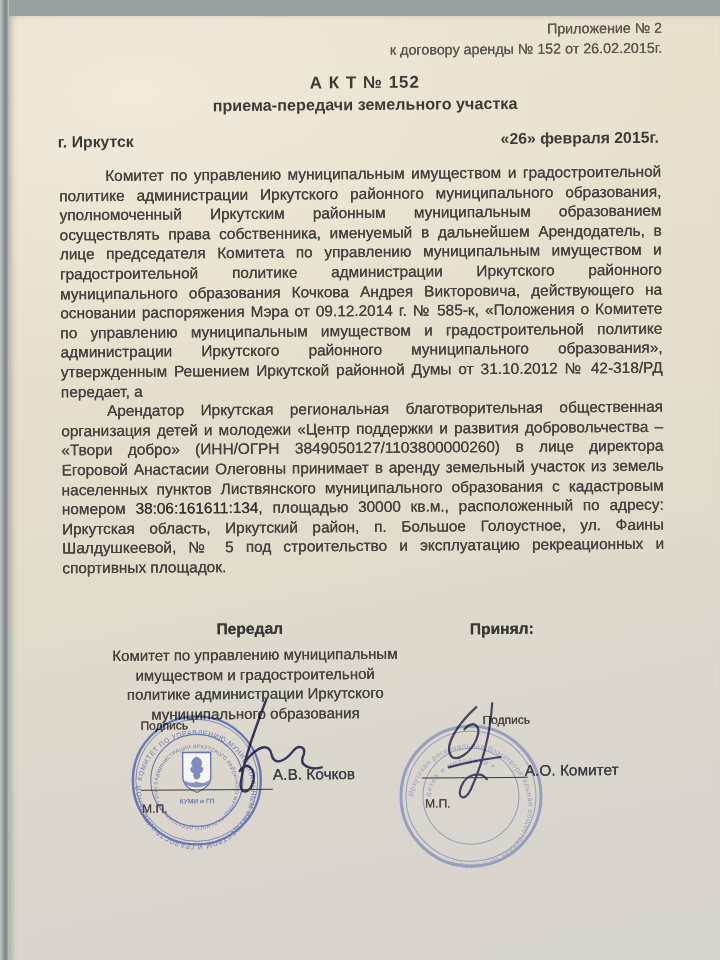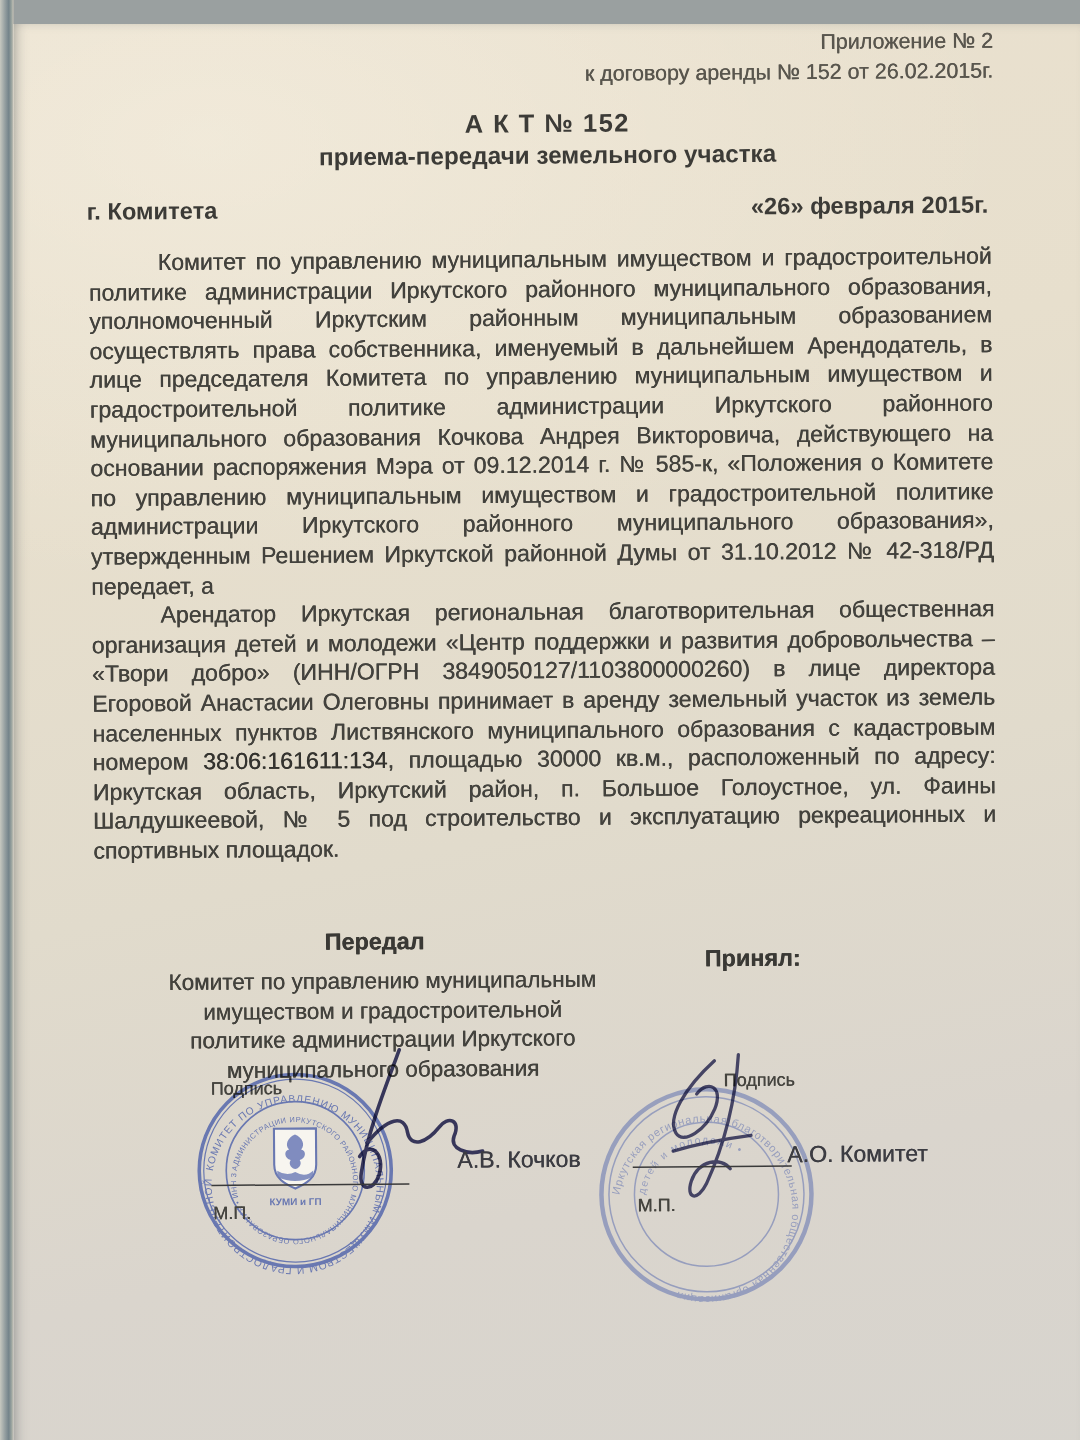--- a/index.html
+++ b/index.html
@@ -46,32 +46,32 @@
       <div>Приложение № 2</div>
       <div>к договору аренды № 152 от 26.02.2015г.</div>
     </div>
 
     <div class="title-block">
       <div class="title-main">А К Т  № 152</div>
       <div class="title-sub">приема-передачи земельного участка</div>
     </div>
 
     <div class="city-date">
-      <span>г. Комитета</span>
+      <span>г. Иркутск</span>
       <span>«26» февраля 2015г.</span>
     </div>
 
     <p class="para first soft"><span>Комитет по управлению муниципальным имуществом и градостроительной политике администрации Иркутского районного муниципального образования, уполномоченный Иркутским районным муниципальным образованием осуществлять права собственника, именуемый в дальнейшем Арендодатель, в лице председателя Комитета по управлению муниципальным имуществом и градостроительной политике администрации Иркутского районного муниципального образования Кочкова Андрея Викторовича, действующего на основании распоряжения Мэра от 09.12.2014 г. № 585-к, «Положения о Комитете по управлению муниципальным имуществом и градостроительной политике администрации Иркутского районного муниципального образования», утвержденным Решением Иркутской районной Думы от 31.10.2012 № 42-318/РД передает, а</span></p>
 
     <p class="para soft"><span>Арендатор Иркутская региональная благотворительная общественная организация детей и молодежи «Центр поддержки и развития добровольчества – «Твори добро» (ИНН/ОГРН 3849050127/1103800000260) в лице директора Егоровой Анастасии Олеговны принимает в аренду земельный участок из земель населенных пунктов Листвянского муниципального образования с кадастровым номером </span><span class="cadastral">38:06:161611:134</span><span>, площадью 30000 кв.м., расположенный по адресу: Иркутская область, Иркутский район, п. Большое Голоустное, ул. Фаины Шалдушкеевой, № 5 под строительство и эксплуатацию рекреационных и спортивных площадок.</span></p>
 
     <div class="sig-area">
 
       <div class="abs sig-head soft" style="left:136px;top:0;width:200px;text-align:center;">Передал</div>
-      <div class="abs sig-head soft" style="left:456px;top:2px;margin-top:11px;">Принял:</div>
+      <div class="abs sig-head soft" style="left:456px;top:2px;">Принял:</div>
 
       <div class="abs org-block soft" style="left:88px;top:25px;width:306px;">
         <div>Комитет по управлению муниципальным</div>
         <div>имуществом и градостроительной</div>
         <div>политике администрации Иркутского</div>
         <div>муниципального  образования</div>
       </div>
 
       <div class="abs plain soft" style="left:126px;top:98px;">Подпись</div>
       <div class="abs plain soft" style="left:468px;top:95px;">Подпись</div>
@@ -127,21 +127,21 @@
 
       <svg class="abs ink" style="left:400px;top:83px;" width="122" height="132" viewBox="0 0 122 132">
         <g fill="none" stroke="#20204a" stroke-width="2.2" stroke-linecap="round" opacity="0.8">
           <path d="M 62 6 C 42 24, 30 44, 36 54 C 41 62, 56 52, 62 38 C 68 24, 58 18, 50 28"></path>
           <path d="M 78 2 C 76 30, 70 58, 56 88 C 50 100, 42 98, 46 86 C 51 72, 66 70, 72 78"></path>
           <path d="M 34 66 C 52 61, 70 58, 86 56"></path>
         </g>
       </svg>
 
       <div class="abs sig-line" style="left:126px;top:169px;width:132px;"></div>
-      <div class="abs name soft" style="left:258px;top:146px;margin-left:32px;">А.В. Кочков</div>
+      <div class="abs name soft" style="left:258px;top:146px;">А.В. Кочков</div>
       <div class="abs plain soft" style="left:127px;top:181px;">М.П.</div>
 
       <div class="abs sig-line" style="left:407px;top:159px;width:106px;"></div>
       <div class="abs name soft" style="left:510px;top:144px;">А.О. Комитет</div>
       <div class="abs plain soft" style="left:410px;top:178px;">М.П.</div>
 
     </div>
   </div>
 </div>
 

